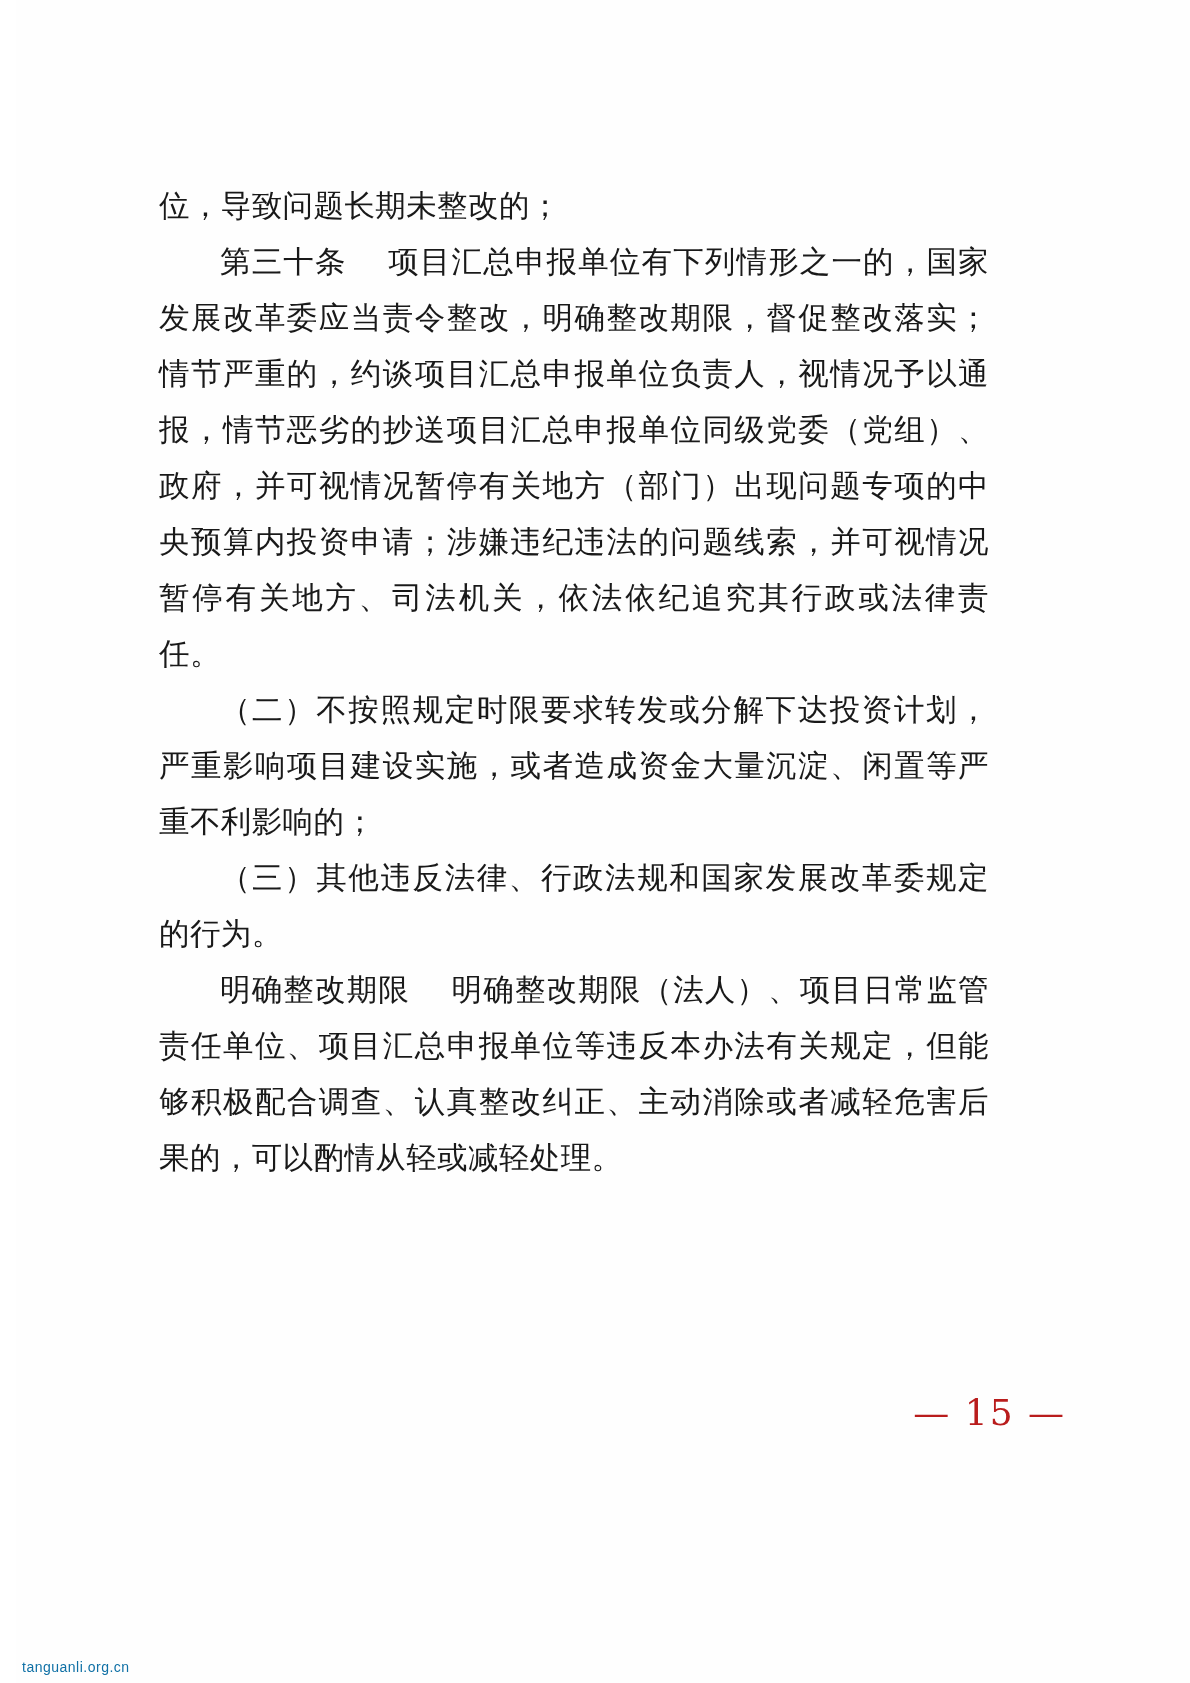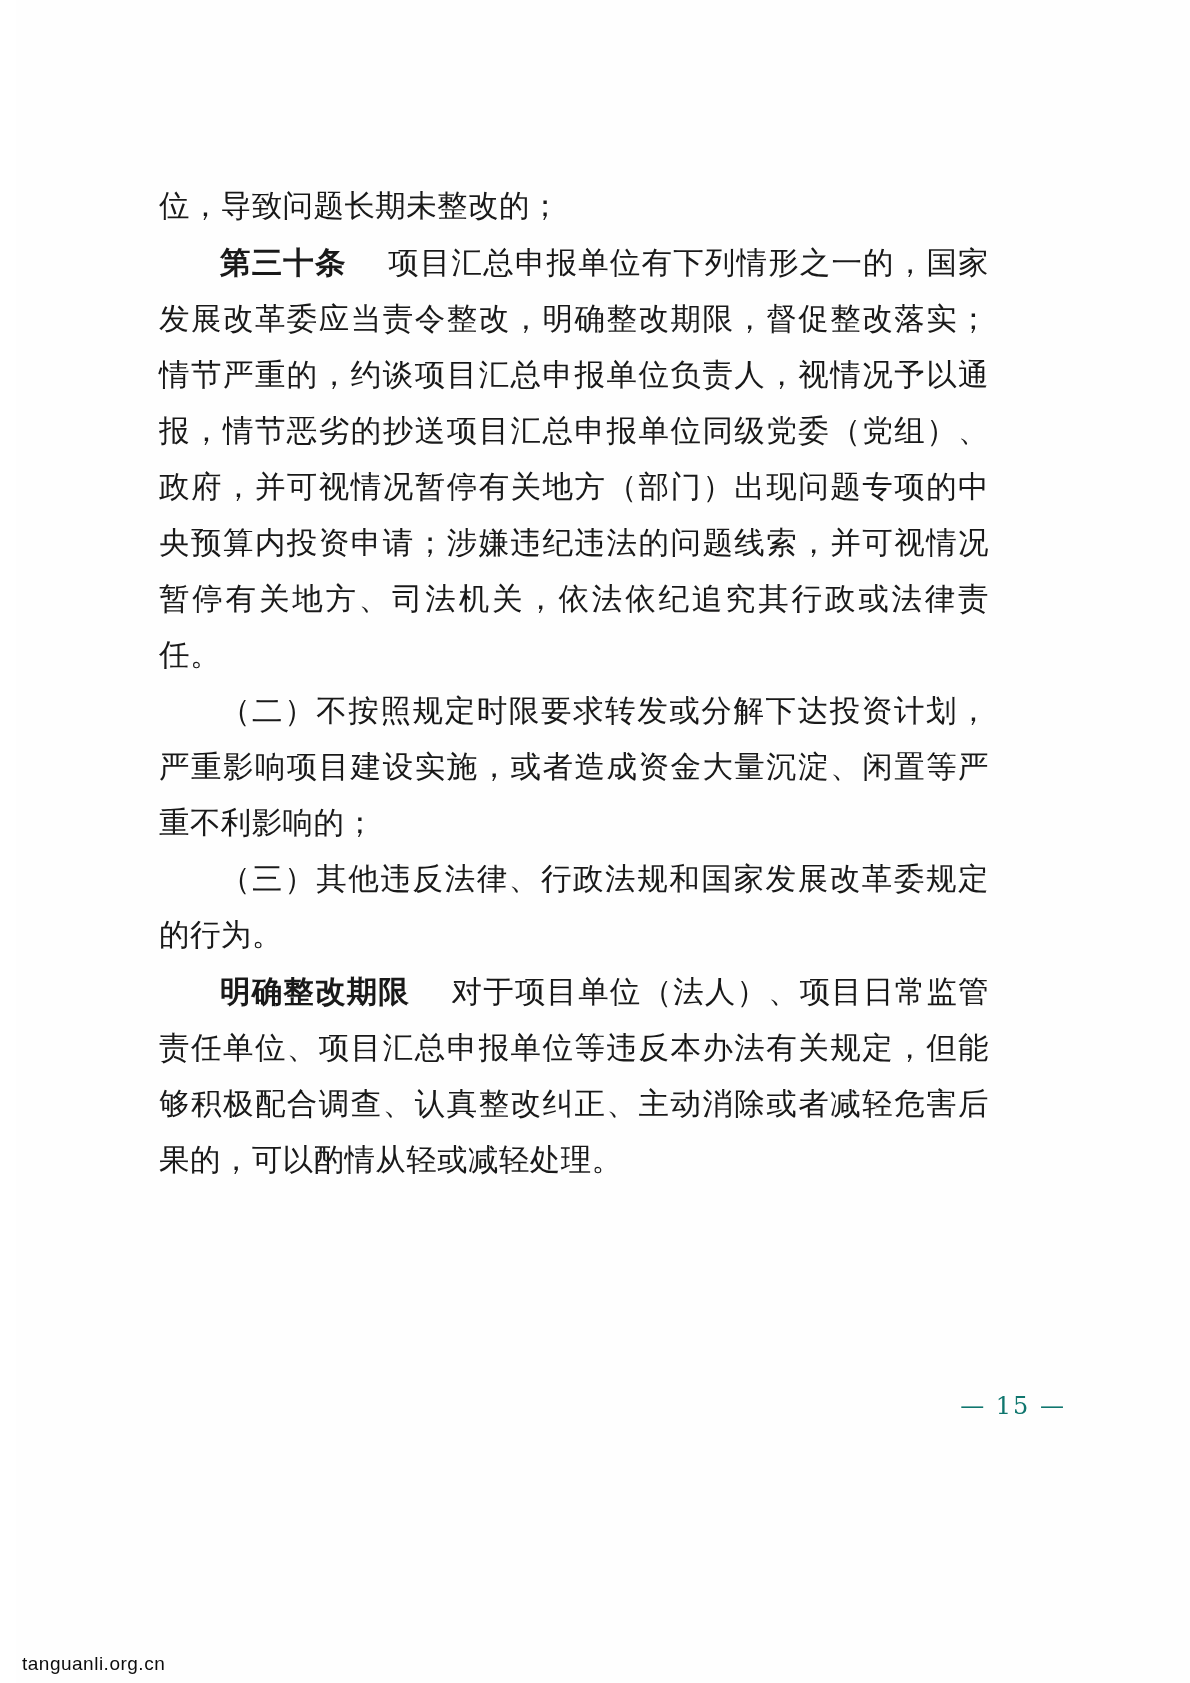--- a/index.html
+++ b/index.html
@@ -36,37 +36,37 @@
     text-justify: inter-ideograph;
     letter-spacing: 0.4px;
     margin: 0 0 0 0;
     color: #191919;
     font-family: "DejaVu Serif", "Liberation Serif", serif;
   }
   .indent {
     text-indent: 61px;
   }
   .article-head {
-    font-weight: bold;
+    font-weight: normal;
   }
   .page-number {
     position: absolute;
     right: 140px;
     top: 1392px;
-    font-size: 24px;
+    font-size: 36px;
     letter-spacing: 2px;
-    color: #0f766e;
+    color: #b91c1c;
     font-family: "DejaVu Serif", "Liberation Serif", serif;
   }
   .watermark {
     position: absolute;
     left: 6px;
     bottom: 8px;
-    font-size: 19px;
-    color: #000000;
+    font-size: 14px;
+    color: #0369a1;
     font-family: "Liberation Sans", sans-serif;
     letter-spacing: 0.5px;
     opacity: 0.95;
   }
 </style>
 </head>
 <body>
 
 <div class="page">
 
@@ -86,21 +86,21 @@
     <p class="para indent">
       <span>（二）不按照规定时限要求转发或分解下达投资计划，严重影响项目建设实施，或者造成资金大量沉淀、闲置等严重不利影响的；</span>
     </p>
 
     <p class="para indent">
       <span>（三）其他违反法律、行政法规和国家发展改革委规定的行为。</span>
     </p>
 
     <p class="para indent">
       <span class="article-head">明确整改期限</span>
-      <span style="display:inline-block;width:30px"></span><span>对于项目单位（法人）、项目日常监管责任单位、项目汇总申报单位等违反本办法有关规定，但能够积极配合调查、认真整改纠正、主动消除或者减轻危害后果的，可以酌情从轻或减轻处理。</span>
+      <span style="display:inline-block;width:30px"></span><span>明确整改期限（法人）、项目日常监管责任单位、项目汇总申报单位等违反本办法有关规定，但能够积极配合调查、认真整改纠正、主动消除或者减轻危害后果的，可以酌情从轻或减轻处理。</span>
     </p>
 
 
   </div>
 
   <div class="page-number">— 15 —</div>
 
   <div class="watermark">tanguanli.org.cn</div>
 
 </div>

